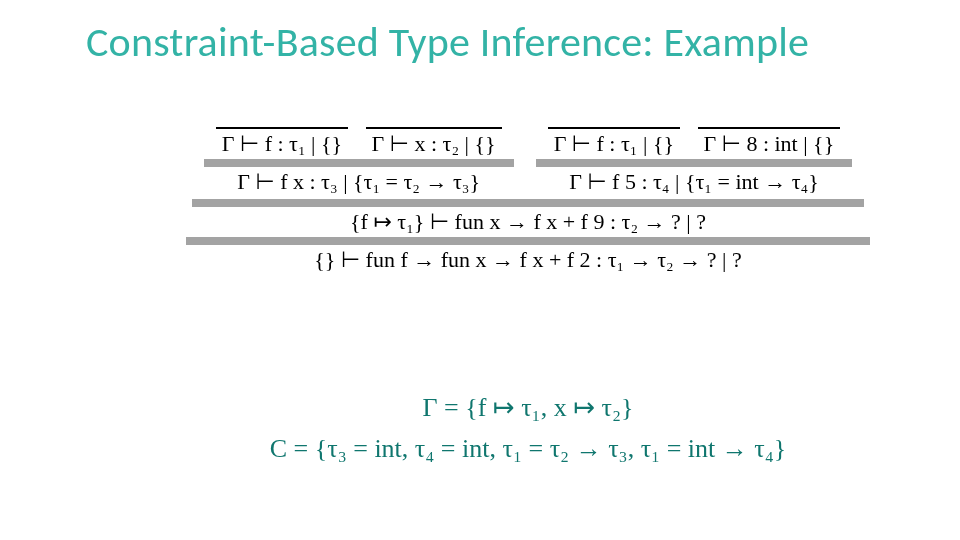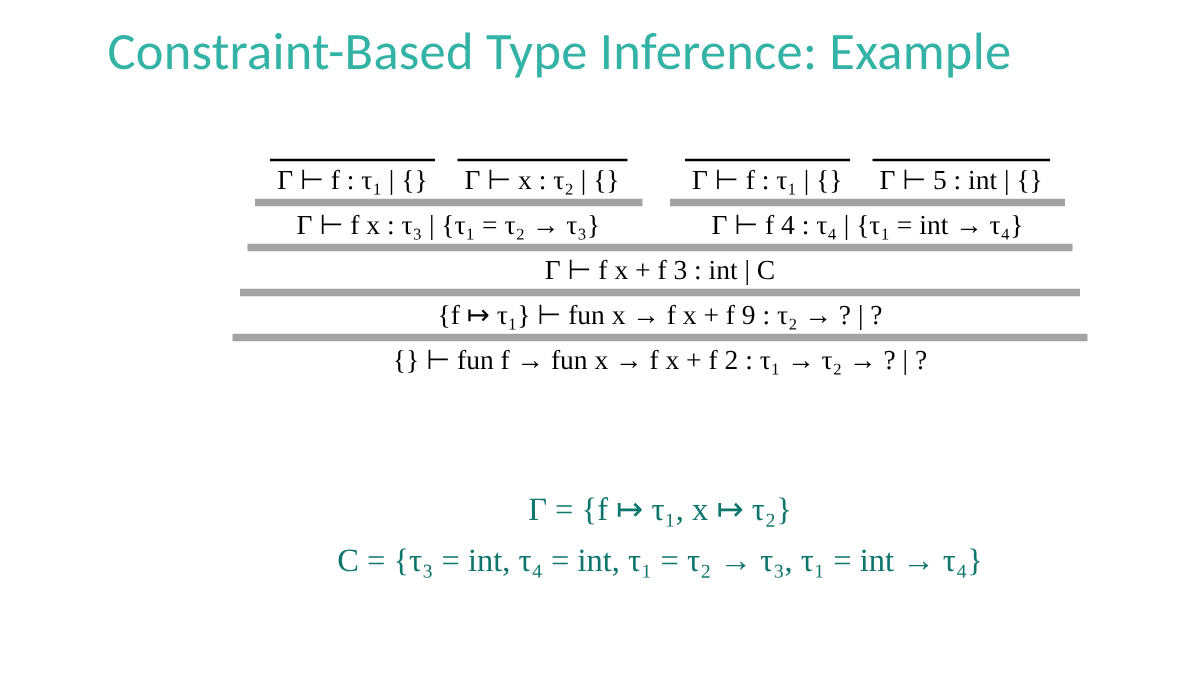--- a/index.html
+++ b/index.html
@@ -38,21 +38,21 @@
     color: #000;
   }
   .frac {
     display: inline-block;
     text-align: center;
     vertical-align: bottom;
   }
   .num { display:block; padding: 0 6px 2px 6px; }
   .den {
     display:block;
-    border-top: 6px solid #a3a3a3;
+    border-top: 8px solid #a3a3a3;
     padding: 2px 6px 0 6px;
   }
   .axiom {
     display:inline-block;
     border-top: 2px solid #000;
     padding: 2px 6px 0 6px;
     margin: 0 6px;
   }
   .tight-row { white-space: nowrap; }
   .footer-area {
@@ -100,27 +100,26 @@
                   </span>
                   <span class="den">Γ ⊢ f x : τ₃ | {τ₁ = τ₂ → τ₃}</span>
                 </span>
 
                 &nbsp;&nbsp;
 
                 
                 <span class="frac">
                   <span class="num tight-row">
                     <span class="axiom">Γ ⊢ f : τ₁ | {}</span>
-                    <span class="axiom">Γ ⊢ 5 : int | {}</span>
+                    <span class="axiom">Γ ⊢ 8 : int | {}</span>
                   </span>
-                  <span class="den">Γ ⊢ f 4 : τ₄ | {τ₁ = int → τ₄}</span>
+                  <span class="den">Γ ⊢ f 5 : τ₄ | {τ₁ = int → τ₄}</span>
                 </span>
 
               </span>
-              <span class="den">Γ ⊢ f x + f 3 : int | C</span>
             </span>
           </span>
           <span class="den">{f ↦ τ₁} ⊢ fun x → f x + f 9 : τ₂ → ? | ?</span>
         </span>
       </span>
       <span class="den">{} ⊢ fun f → fun x → f x + f 2 : τ₁ → τ₂ → ? | ?</span>
     </span>
 
   </div>
 

